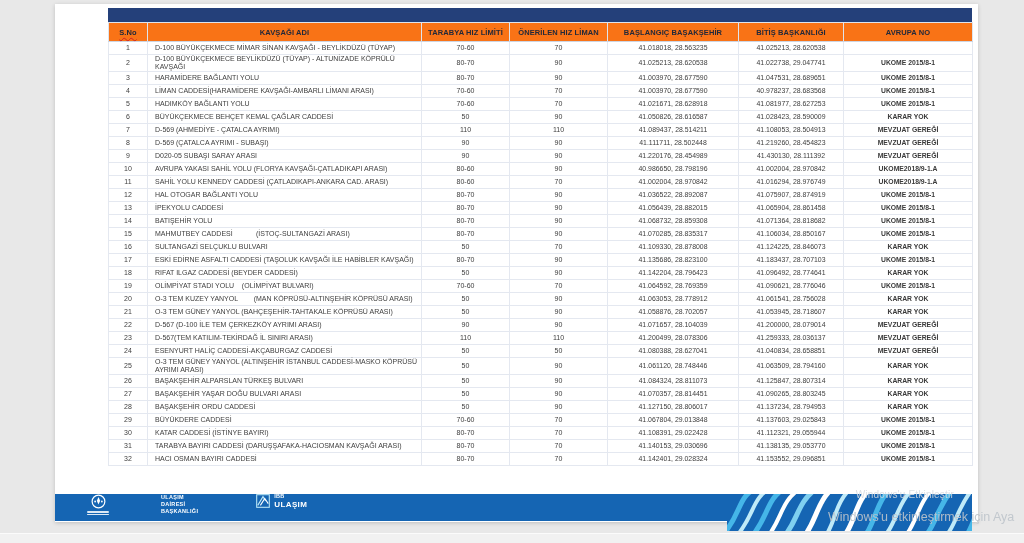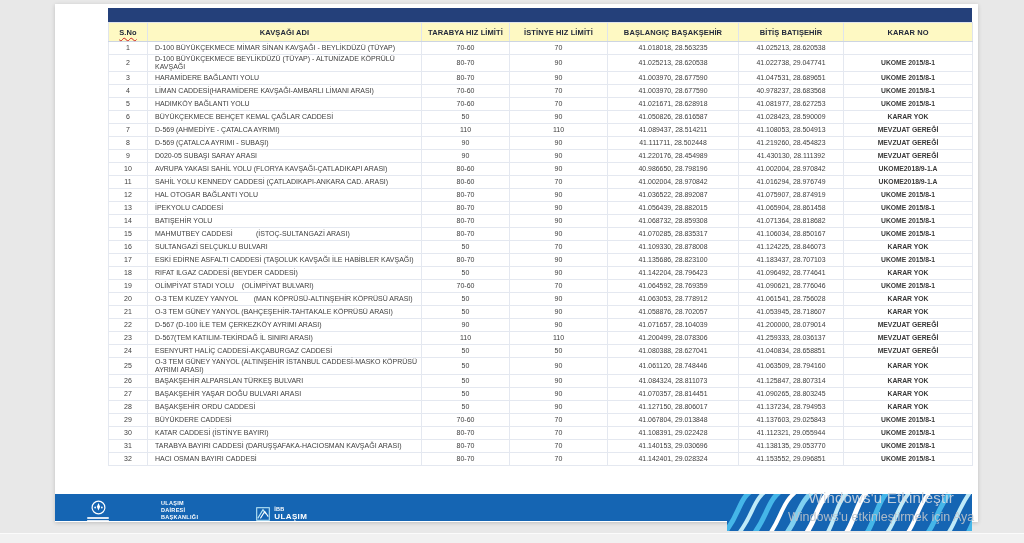--- a/index.html
+++ b/index.html
@@ -9,48 +9,48 @@
           background:#ffffff; box-shadow:0 1px 4px rgba(0,0,0,.18); }
   .bottom-strip { position:absolute; left:0; top:533px; width:1024px; height:10px;
           background:#f1f1f1; border-top:1px solid #fbfbfb; }
   .topbar { position:absolute; left:108px; top:8px; width:864px; height:14px;
           background:#24407a; }
   .tablewrap { position:absolute; left:108px; top:22px; width:864px; }
   table { border-collapse:collapse; width:864px; table-layout:fixed; }
   col.c1{width:39px} col.c2{width:274px} col.c3{width:88px} col.c4{width:98px}
   col.c5{width:131px} col.c6{width:105px} col.c7{width:129px}
   th { height:19px; font-size:7.5px; font-weight:bold; color:#22293a;
-       border:1px solid #dfe4ec; border-bottom:1px solid #cdd5e2; background:#fef9c3;
+       border:1px solid #dfe4ec; border-bottom:1px solid #cdd5e2; background:#f97316;
        text-align:center; vertical-align:middle; letter-spacing:.1px; }
   td { height:13px; font-size:7px; color:#404040; border:1px solid #e4e8f0;
        text-align:center; vertical-align:middle; line-height:1.15; background:#fff;
        padding:0 2px; }
   td.route { text-align:left; padding-left:7px; }
   td.decision { font-weight:600; color:#3a3a3a; font-size:6.8px; }
   td.coord { font-size:6.9px; color:#3d3d3d; }
   .sno-underline { text-decoration:underline; text-decoration-style:wavy;
        text-decoration-color:#cc2222; text-decoration-thickness:1px;
        text-underline-offset:2px; }
   .footer-bar { position:absolute; left:55px; top:494px; width:917px; height:27px;
-       background:#1565b3; display:flex; align-items:flex-end; }
+       background:#1565b3; display:flex; align-items:flex-start; }
   .fingerprint { position:absolute; left:727px; top:494px; width:245px; height:37px;
        background:#1565b3; overflow:hidden; }
   .ibb-emblem { margin-left:32px; display:flex; flex-direction:column; align-items:center; }
   .emblem-textlines { margin-top:1px; }
   .emblem-textlines div { width:22px; height:1.5px; background:rgba(255,255,255,.85);
        margin-top:1px; border-radius:1px; }
   .dept { margin-left:52px; color:#fff; font-size:5.5px; font-weight:bold;
        line-height:1.25; letter-spacing:.3px; }
   .ulasim-logo { margin-left:58px; display:flex; align-items:center; }
   .ulasim-text { margin-left:4px; color:#fff; font-weight:bold; line-height:1; }
   .ulasim-text .l1 { font-size:5.5px; letter-spacing:.3px; }
   .ulasim-text .l2 { font-size:8px; letter-spacing:.4px; margin-top:1px; }
-  .watermark1 { position:absolute; top:489px; right:70px; font-size:15px;
+  .watermark1 { position:absolute; top:489px; right:70px; font-size:10px;
        color:rgba(215,219,224,.88); letter-spacing:.2px; z-index:5; }
-  .watermark2 { position:absolute; top:510px; left:788px; font-size:12.5px;
+  .watermark2 { position:absolute; top:510px; left:828px; font-size:12.5px;
        color:rgba(190,196,203,.9); white-space:nowrap; z-index:5;text-align:center; }
 </style>
 </head>
 <body>
 
 <div class="page"></div>
 <div class="bottom-strip"></div>
 <div class="topbar"></div>
 
 <div class="tablewrap">
@@ -62,24 +62,24 @@
         <col class="c4">
       <col class="c5">
         <col class="c6">
         <col class="c7">
     </colgroup>
     <thead>
         <tr>
           <th><span class="sno-underline">S.No</span></th>
           <th>KAVŞAĞI ADI</th>
           <th>TARABYA HIZ LİMİTİ</th>
-          <th>İSTİNYE HIZ LİMİTİ</th>
+          <th>ÖNERİLEN HIZ LİMAN</th>
           <th>BAŞLANGIÇ BAŞAKŞEHİR</th>
-          <th>BİTİŞ BATIŞEHİR</th>
-          <th>KARAR NO</th>
+          <th>BİTİŞ BAŞKANLIĞI</th>
+          <th>AVRUPA NO</th>
         </tr>
       </thead>
     <tbody>
         <tr>
           <td>1</td>
           <td class="route">D-100 BÜYÜKÇEKMECE MİMAR SİNAN KAVŞAĞI - BEYLİKDÜZÜ (TÜYAP)</td>
           <td>70-60</td>
           <td>70</td>
           <td class="coord">41.018018, 28.563235</td>
           <td class="coord">41.025213, 28.620538</td>

